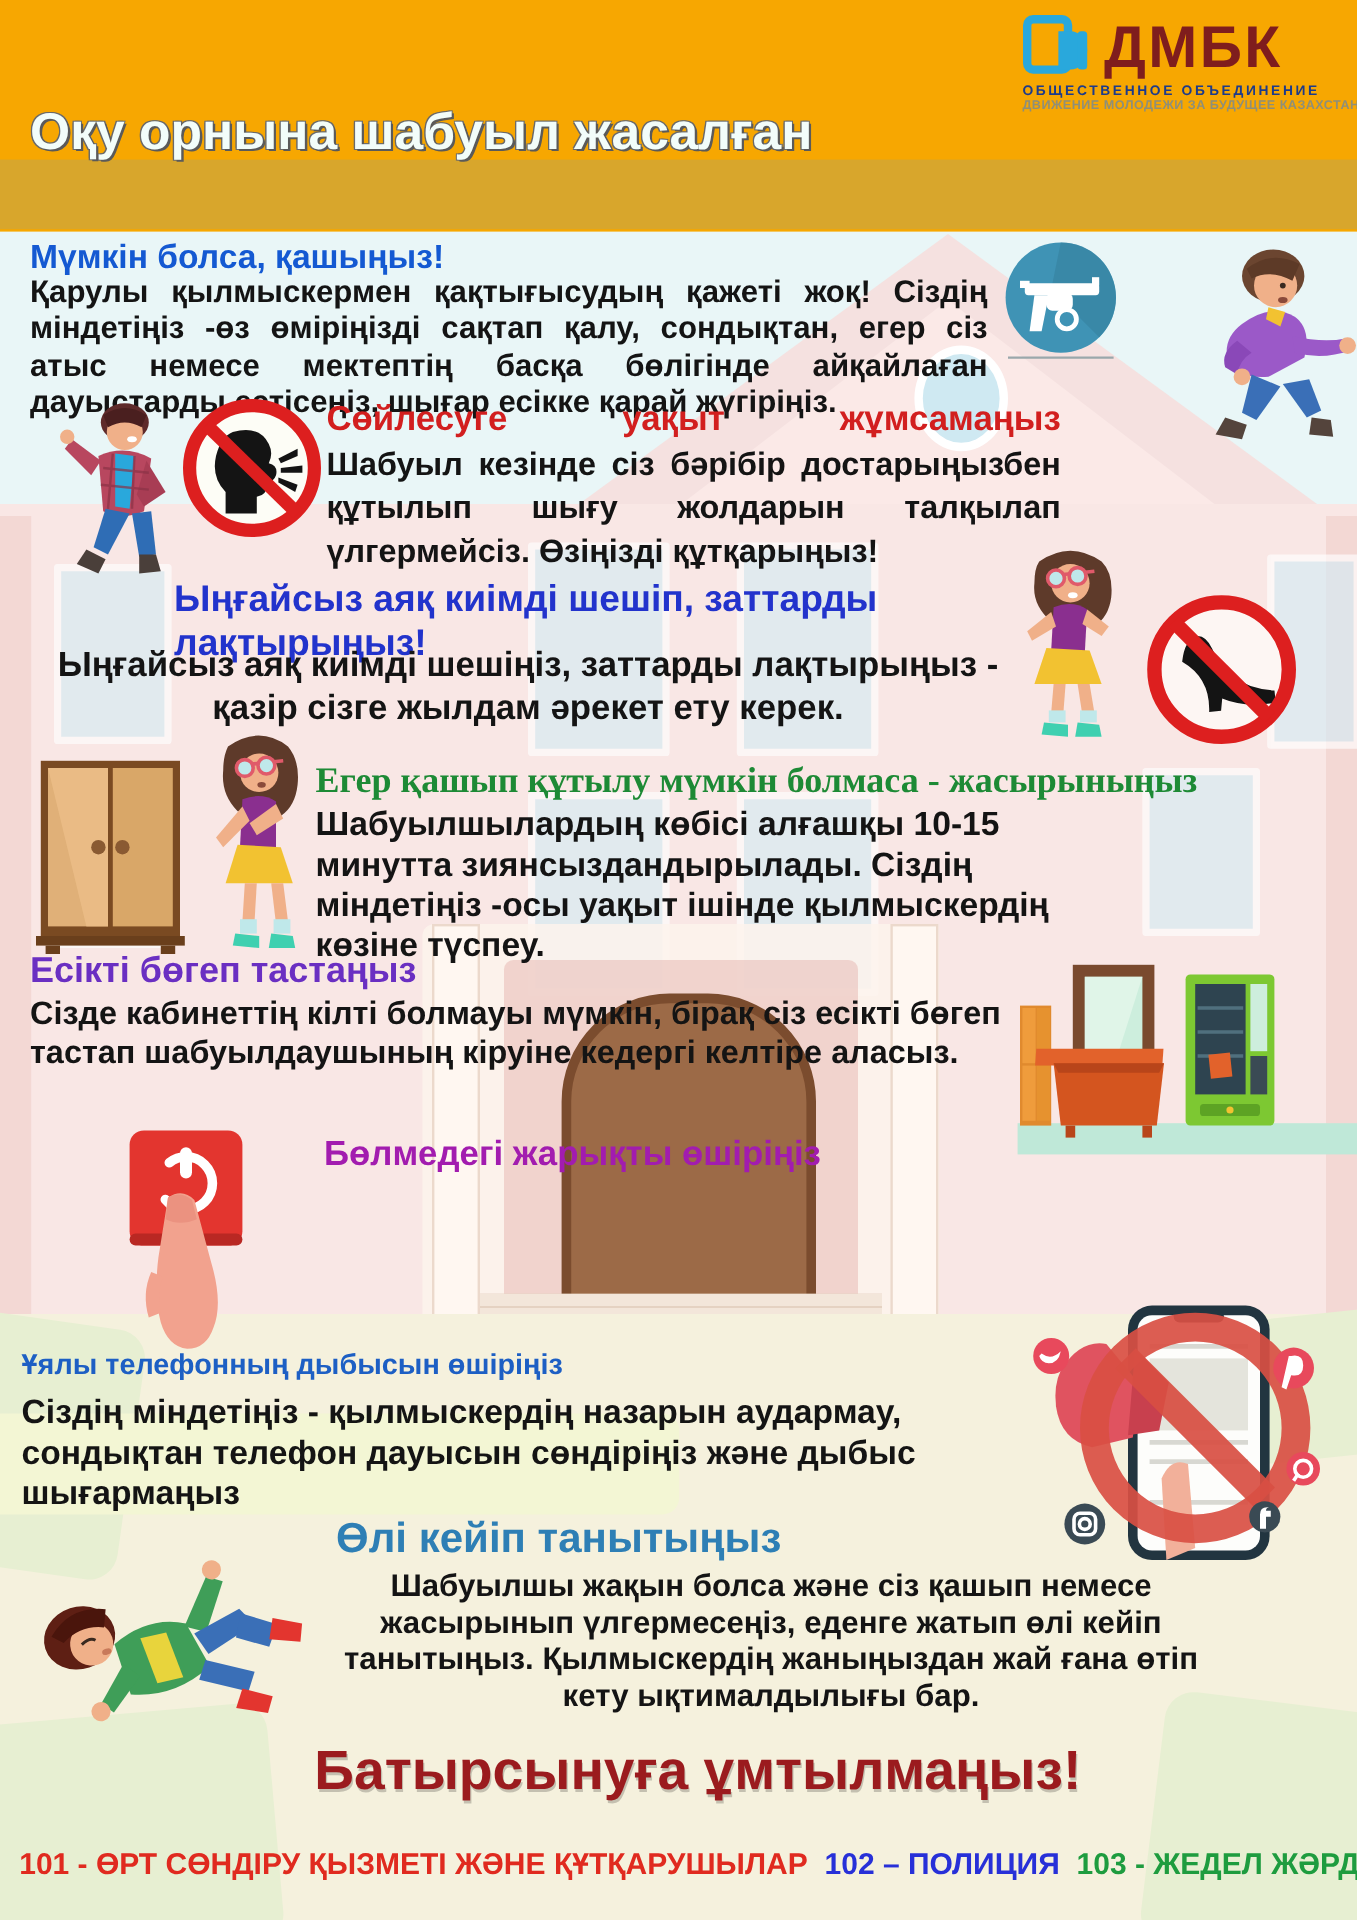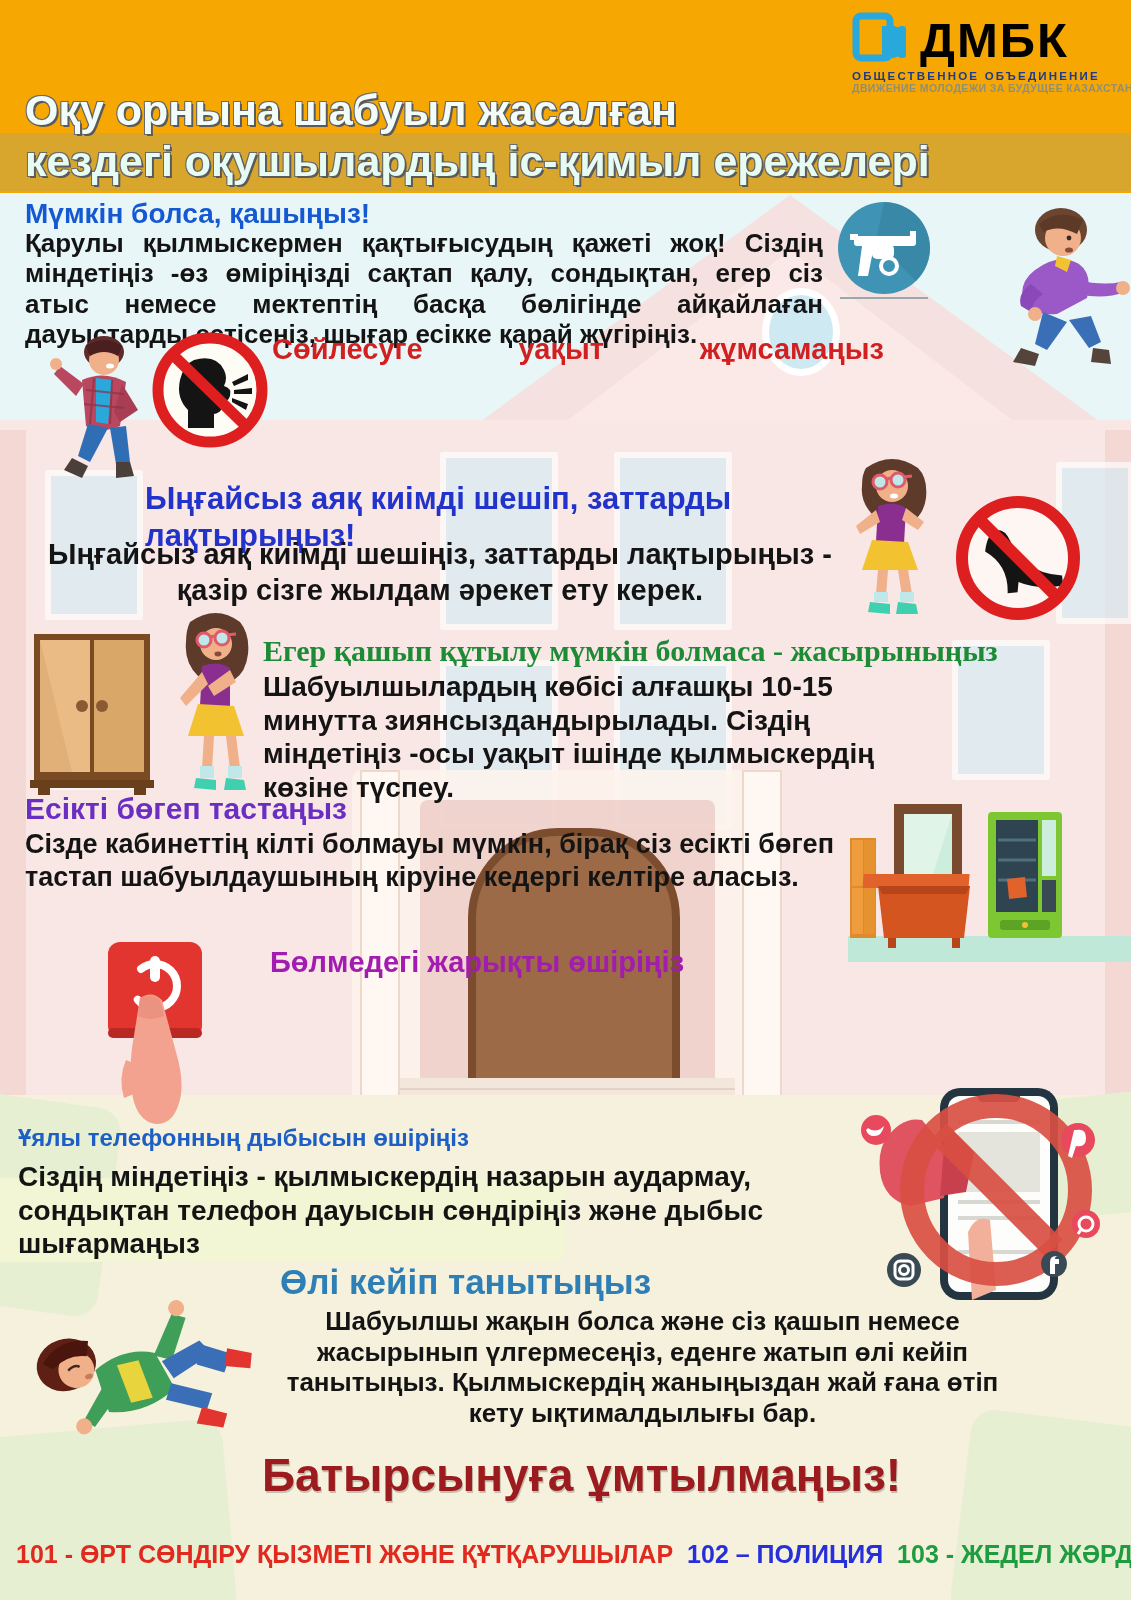--- a/index.html
+++ b/index.html
@@ -42,21 +42,21 @@
     white-space:nowrap;
   }
   .hdr-sub{
     position:absolute; font-size:43px; font-weight:700; color:#f2fdfa; white-space:nowrap;
     text-shadow:2px 2px 0 #5a5a5a,-1px -1px 0 #6a6a6a,1px -1px 0 #6a6a6a,-1px 1px 0 #6a6a6a;
   }
   .hdr-sub1{left:25px; top:86px;}
   .hdr-sub2{left:25px; top:137px; color:#e6fbf2;}
   .logo{position:absolute; left:852px; top:12px; width:268px;}
   .logo-row{display:flex; align-items:center; gap:8px;}
-  .logo-abbr{font-size:49px; font-weight:800; color:#000000; letter-spacing:2px;}
+  .logo-abbr{font-size:49px; font-weight:800; color:#7f1d1d; letter-spacing:2px;}
   .logo-l1{font-size:11.5px; font-weight:700; color:#1D3B8B; letter-spacing:2.2px; margin-top:2px; white-space:nowrap;}
   .logo-l2{font-size:10.5px; font-weight:700; color:#8f8f78; letter-spacing:.4px; white-space:nowrap;}
 
   
   .sec-h{position:absolute; margin:0; font-weight:700; white-space:pre-line;}
   .sec-b{position:absolute; margin:0; font-weight:700; color:#141414; text-align:justify;}
   .c-blue1{color:#1459d2;} .c-red{color:#d21f1f;} .c-indigo{color:#2233cc;}
   .c-green{color:#1d8a35;} .c-purple{color:#6a2fc2;} .c-darkred{color:#a21caf;}
   .c-blue2{color:#1d5fc4;} .c-steel{color:#2e7fb5;}
   .jl{text-align-last:justify;}
@@ -96,21 +96,20 @@
   <div class="patch" style="left:-40px;top:1100px;width:150px;height:210px;transform:rotate(8deg);"></div>
   <div class="patch" style="left:1030px;top:1095px;width:140px;height:120px;transform:rotate(-6deg);"></div>
   <div class="patch" style="left:-60px;top:1430px;width:290px;height:200px;transform:rotate(-5deg);"></div>
   <div class="patch" style="left:960px;top:1420px;width:220px;height:210px;transform:rotate(7deg);"></div>
   <div class="bg bg-teal-floor"></div>
   <div class="bg bg-panel7"></div>
 
   <div class="header">
     <div class="hdr-band"></div>
     <div class="hdr-sub hdr-sub1">Оқу орнына шабуыл жасалған</div>
-    <div class="hdr-sub hdr-sub2">кездегі оқушылардың іс-қимыл ережелері</div>
     <div class="logo">
       <div class="logo-row">
         <svg width="60" height="56" viewBox="0 0 60 56">
           <rect x="4" y="4" width="34" height="42" rx="5" fill="none" stroke="#29A8DC" stroke-width="7"></rect>
           <path d="M30 14 h10 a14 16 0 0 1 0 32 h-10 z" fill="#29A8DC"></path>
           <rect x="46" y="14" width="8" height="32" rx="3" fill="#29A8DC"></rect>
         </svg>
         <span class="logo-abbr">ДМБК</span>
       </div>
       <div class="logo-l1">ОБЩЕСТВЕННОЕ ОБЪЕДИНЕНИЕ</div>
@@ -181,20 +180,21 @@
     <path d="M44 30 q22 -6 30 10 q4 8 0 16 q8 2 6 10 q-2 6 -8 6 q2 10 -8 12 l0 14 -26 0 0 -18 q-12 -12 -8 -30 q4 -16 14 -20z" fill="#141414"></path>
     <g fill="#141414">
       <polygon points="82,52 98,44 98,50 84,56"></polygon>
       <polygon points="84,60 102,58 102,64 84,64"></polygon>
       <polygon points="82,68 98,74 96,80 82,72"></polygon>
     </g>
     <circle cx="60" cy="60" r="52" fill="none" stroke="#dd1f1f" stroke-width="11"></circle>
     <line x1="22" y1="24" x2="98" y2="98" stroke="#dd1f1f" stroke-width="11"></line>
   </svg>
   <h2 class="sec-h c-red jl" style="left:272px;top:333px;width:612px;font-size:29px;">Сөйлесуге уақыт жұмсамаңыз</h2>
+  <p class="sec-b" style="left:272px;top:370px;width:612px;font-size:27px;line-height:1.33;">Шабуыл кезінде сіз бәрібір достарыңызбен құтылып шығу жолдарын талқылап үлгермейсіз. Өзіңізді құтқарыңыз!</p>
 
   <h2 class="sec-h c-indigo" style="left:145px;top:480px;width:680px;font-size:31px;line-height:1.2;">Ыңғайсыз аяқ киімді шешіп, заттарды
 лақтырыңыз!</h2>
   <p class="sec-b" style="left:25px;top:536px;width:830px;font-size:29px;line-height:1.25;text-align:center;">Ыңғайсыз аяқ киімді шешіңіз, заттарды лақтырыңыз - қазір сізге жылдам әрекет ету керек.</p>
   <svg class="art" style="left:832px;top:452px;" width="120" height="168" viewBox="0 0 120 168">
     <path d="M34 16 q26 -18 52 0 q10 10 8 30 q-2 16 -14 24 l-36 -4 q-16 -14 -14 -32 q0 -12 4 -18z" fill="#5e3a2a"></path>
     <circle cx="60" cy="34" r="16" fill="#f0b089"></circle>
     <path d="M42 28 l38 -4" stroke="#e05a6a" stroke-width="3" fill="none"></path>
     <circle cx="48" cy="30" r="7" fill="#bfe8ea" stroke="#e05a6a" stroke-width="3"></circle>
     <circle cx="66" cy="28" r="7" fill="#bfe8ea" stroke="#e05a6a" stroke-width="3"></circle>

